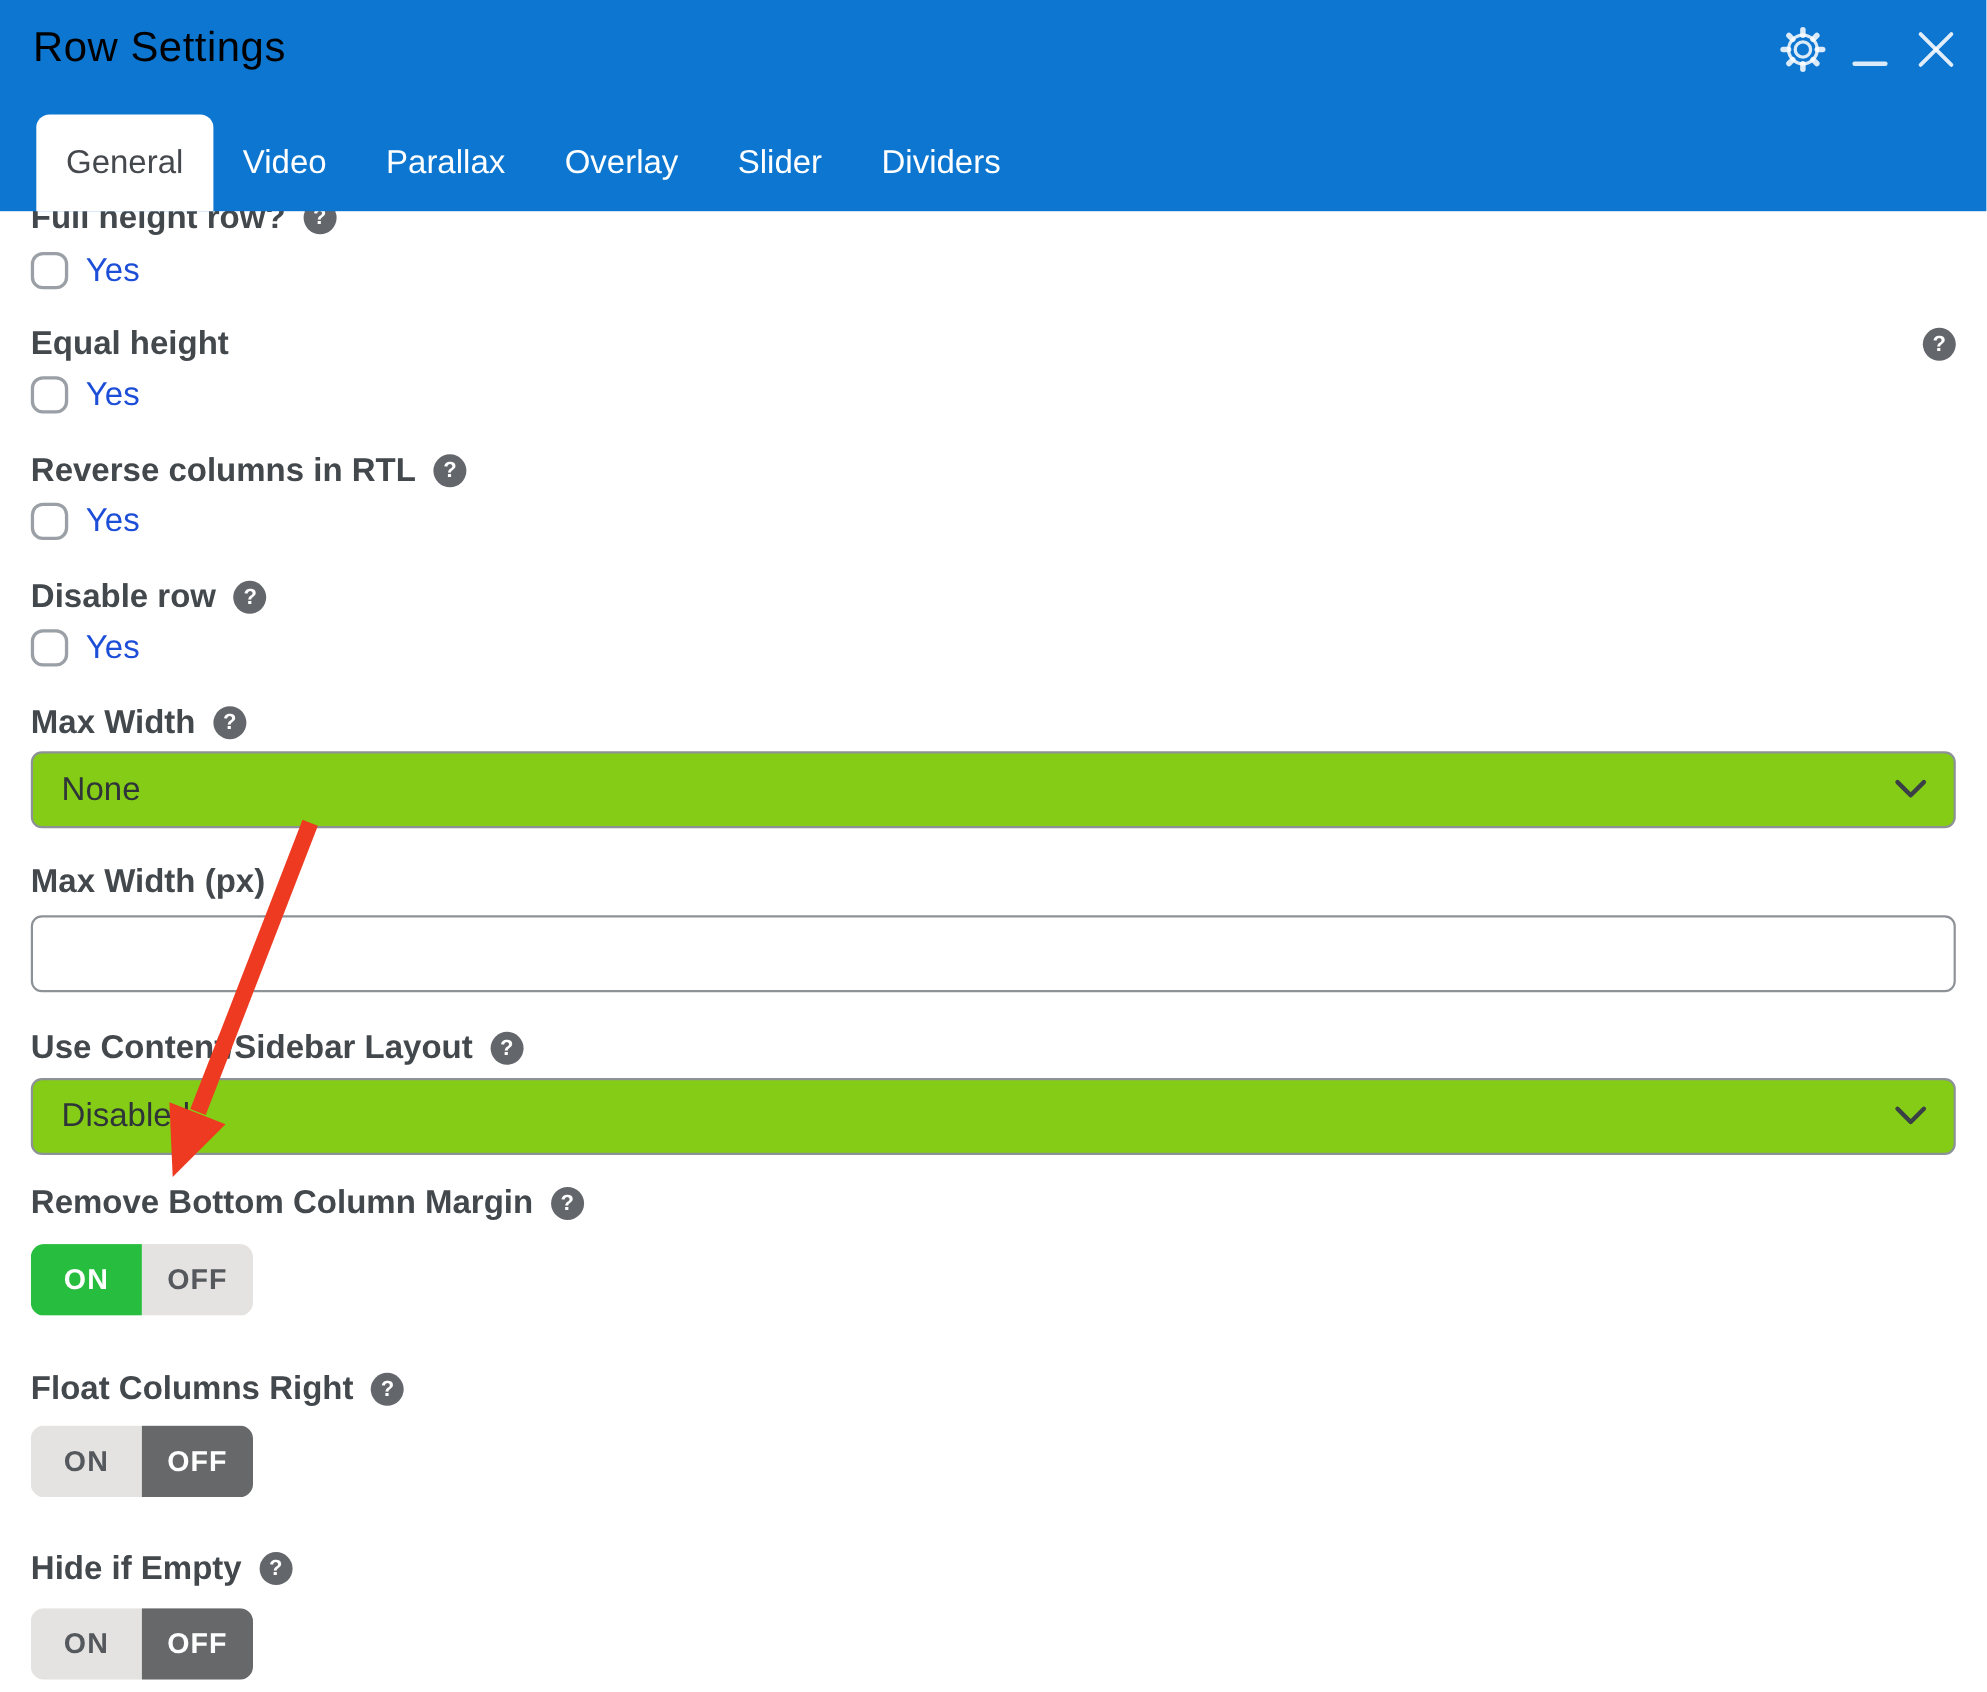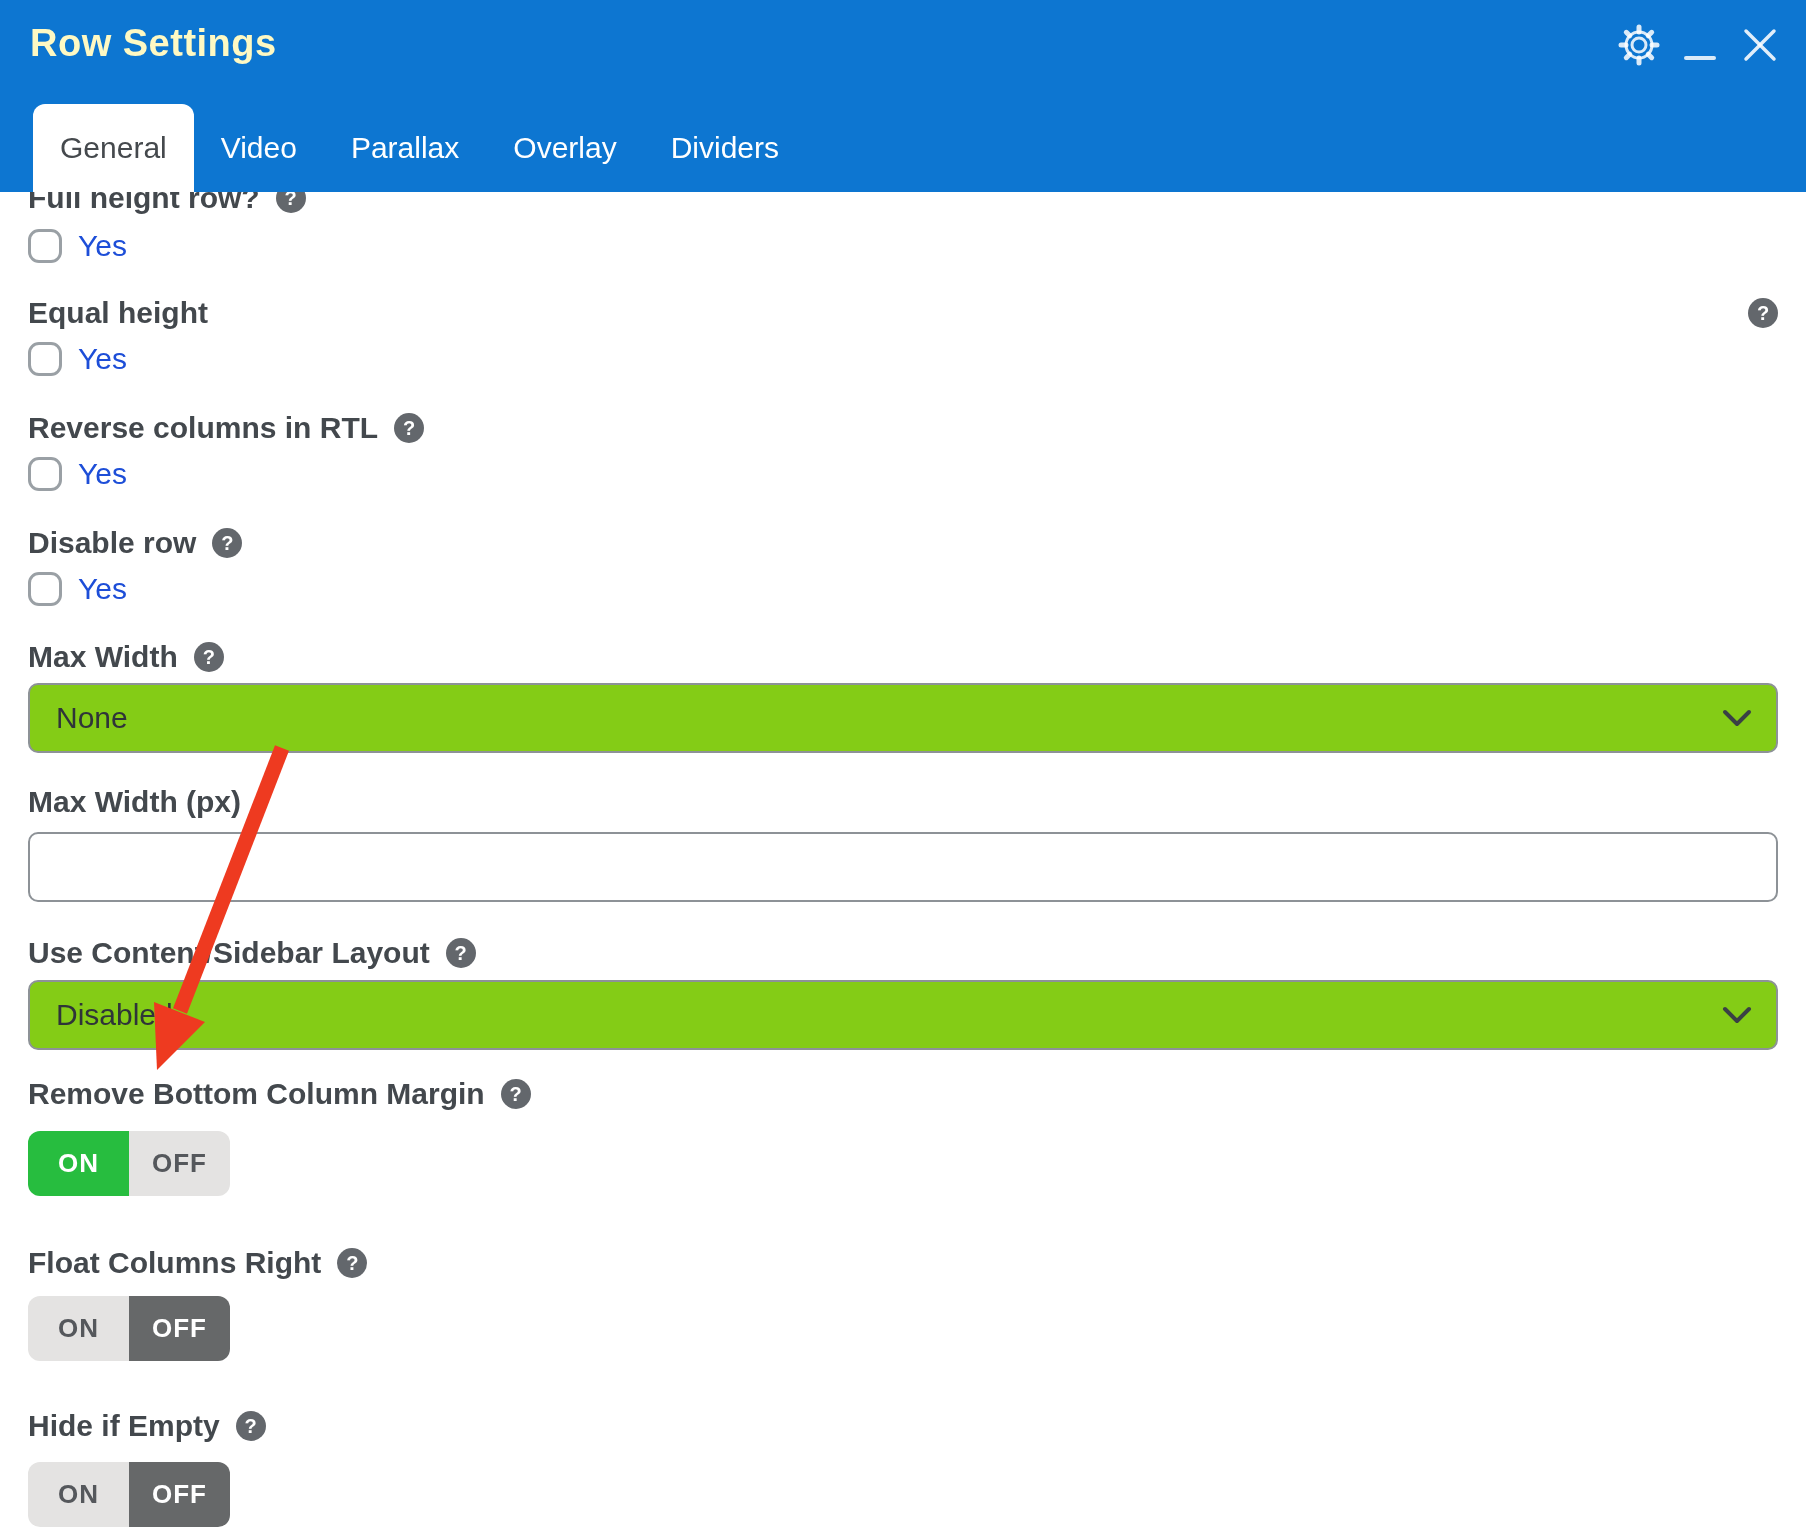--- a/index.html
+++ b/index.html
@@ -5,21 +5,21 @@
   html,body{margin:0;padding:0;}
   body{
     width:1806px;height:1538px;overflow:hidden;background:#ffffff;
     font-family:"Liberation Sans","DejaVu Sans",sans-serif;
     -webkit-font-smoothing:antialiased;
   }
   .window{position:relative;width:1806px;height:1538px;background:#fff;}
 
   
   .header{position:relative;z-index:10;height:192px;background:#0d76d1;}
-  .title{position:absolute;left:30px;top:22px;font-size:38px;font-weight:700;color:#fef9c3;letter-spacing:.5px;}
+  .title{position:absolute;left:30px;top:22px;font-size:38px;font-weight:400;color:#000000;letter-spacing:.5px;}
   .controls{position:absolute;right:26px;top:24px;display:flex;align-items:center;gap:24px;}
   .ctrl{display:flex;align-items:center;justify-content:center;cursor:pointer;}
   .min-bar{width:32px;height:4px;border-radius:2px;background:rgba(255,255,255,.85);margin-top:26px;}
   .tabs{position:absolute;left:33px;bottom:0;display:flex;}
   .tab{padding:0 27px;height:88px;display:flex;align-items:center;font-size:30px;color:#ffffff;border-radius:12px 12px 0 0;white-space:nowrap;cursor:pointer;}
   .tab.active{background:#ffffff;color:#45494d;}
 
   
   .content{position:relative;z-index:1;padding:0 28px;}
   .field-label{display:flex;align-items:center;gap:16px;height:36px;line-height:36px;font-size:30px;font-weight:600;color:#43484d;white-space:nowrap;}
@@ -79,20 +79,21 @@
           <line x1="34" y1="6" x2="6" y2="34"></line>
         </svg>
       </div>
     </div>
 
     <div class="tabs">
       <div class="tab active">General</div>
       <div class="tab">Video</div>
       <div class="tab">Parallax</div>
       <div class="tab">Overlay</div>
+      <div class="tab">Slider</div>
       <div class="tab">Dividers</div>
     </div>
   </div>
 
   <div class="content">
 
     <div class="field-label mt-n12">
       <span>Full height row?</span>
       <span class="help">?</span>
     </div>

